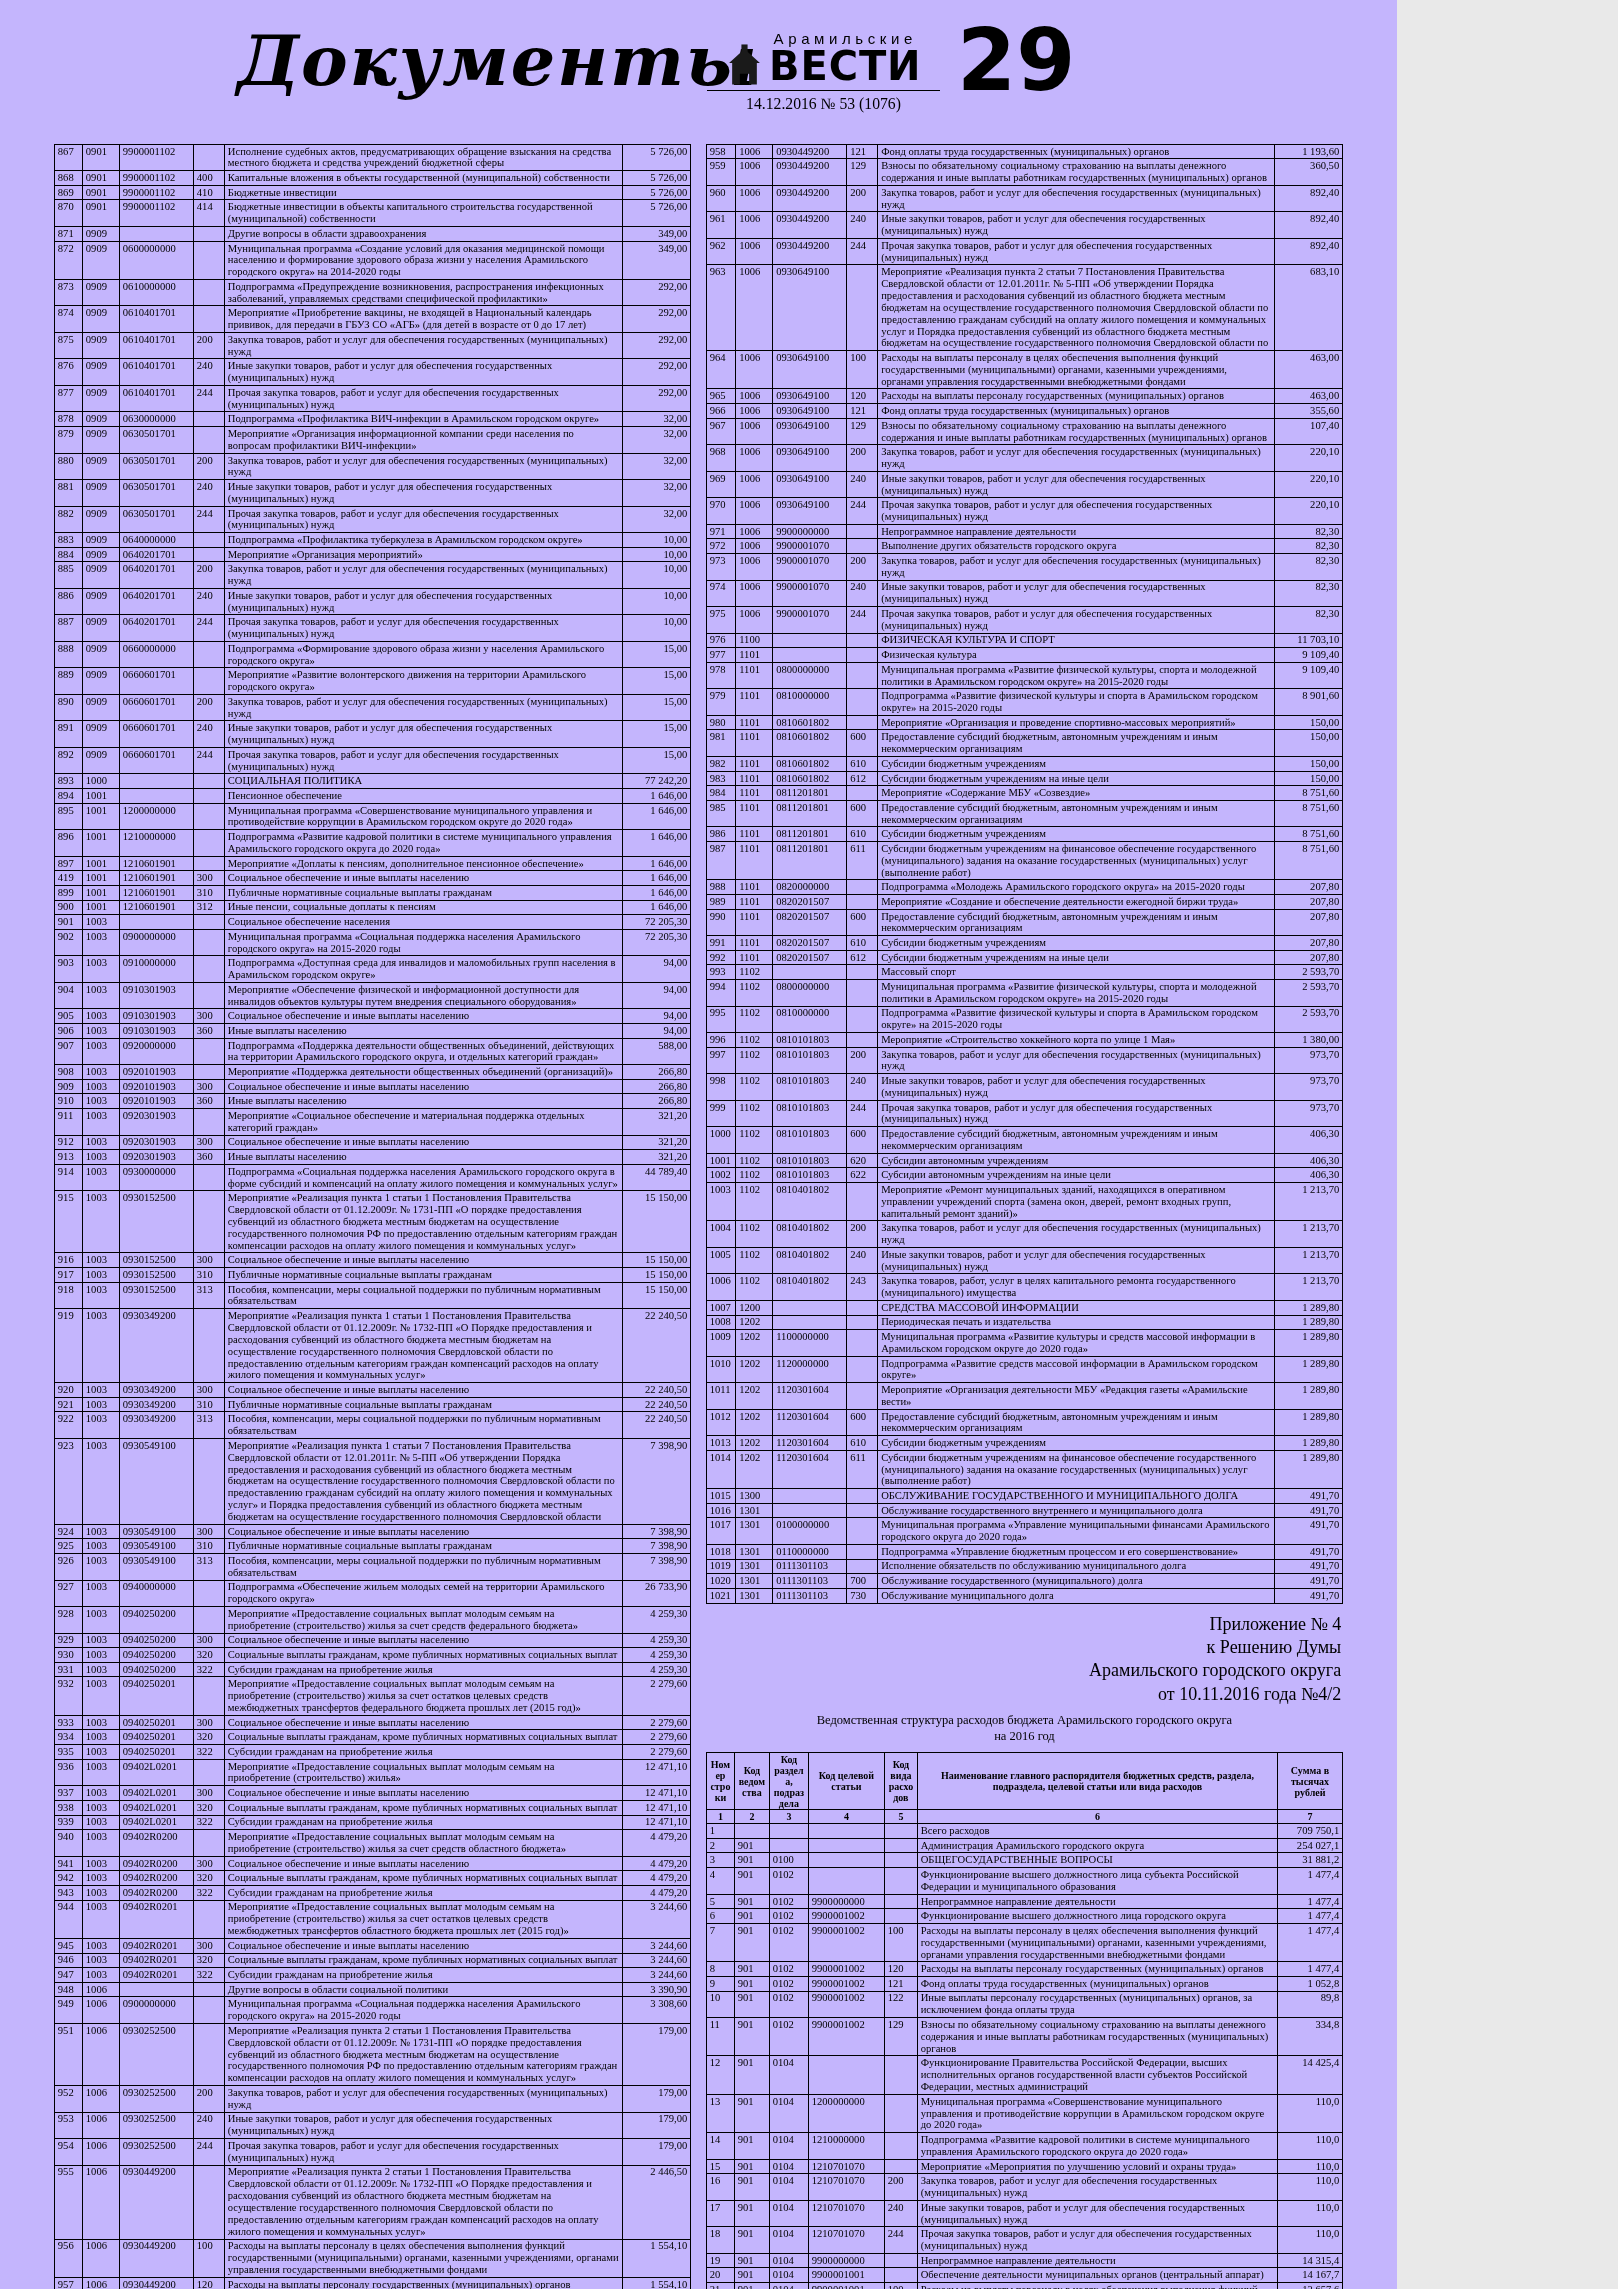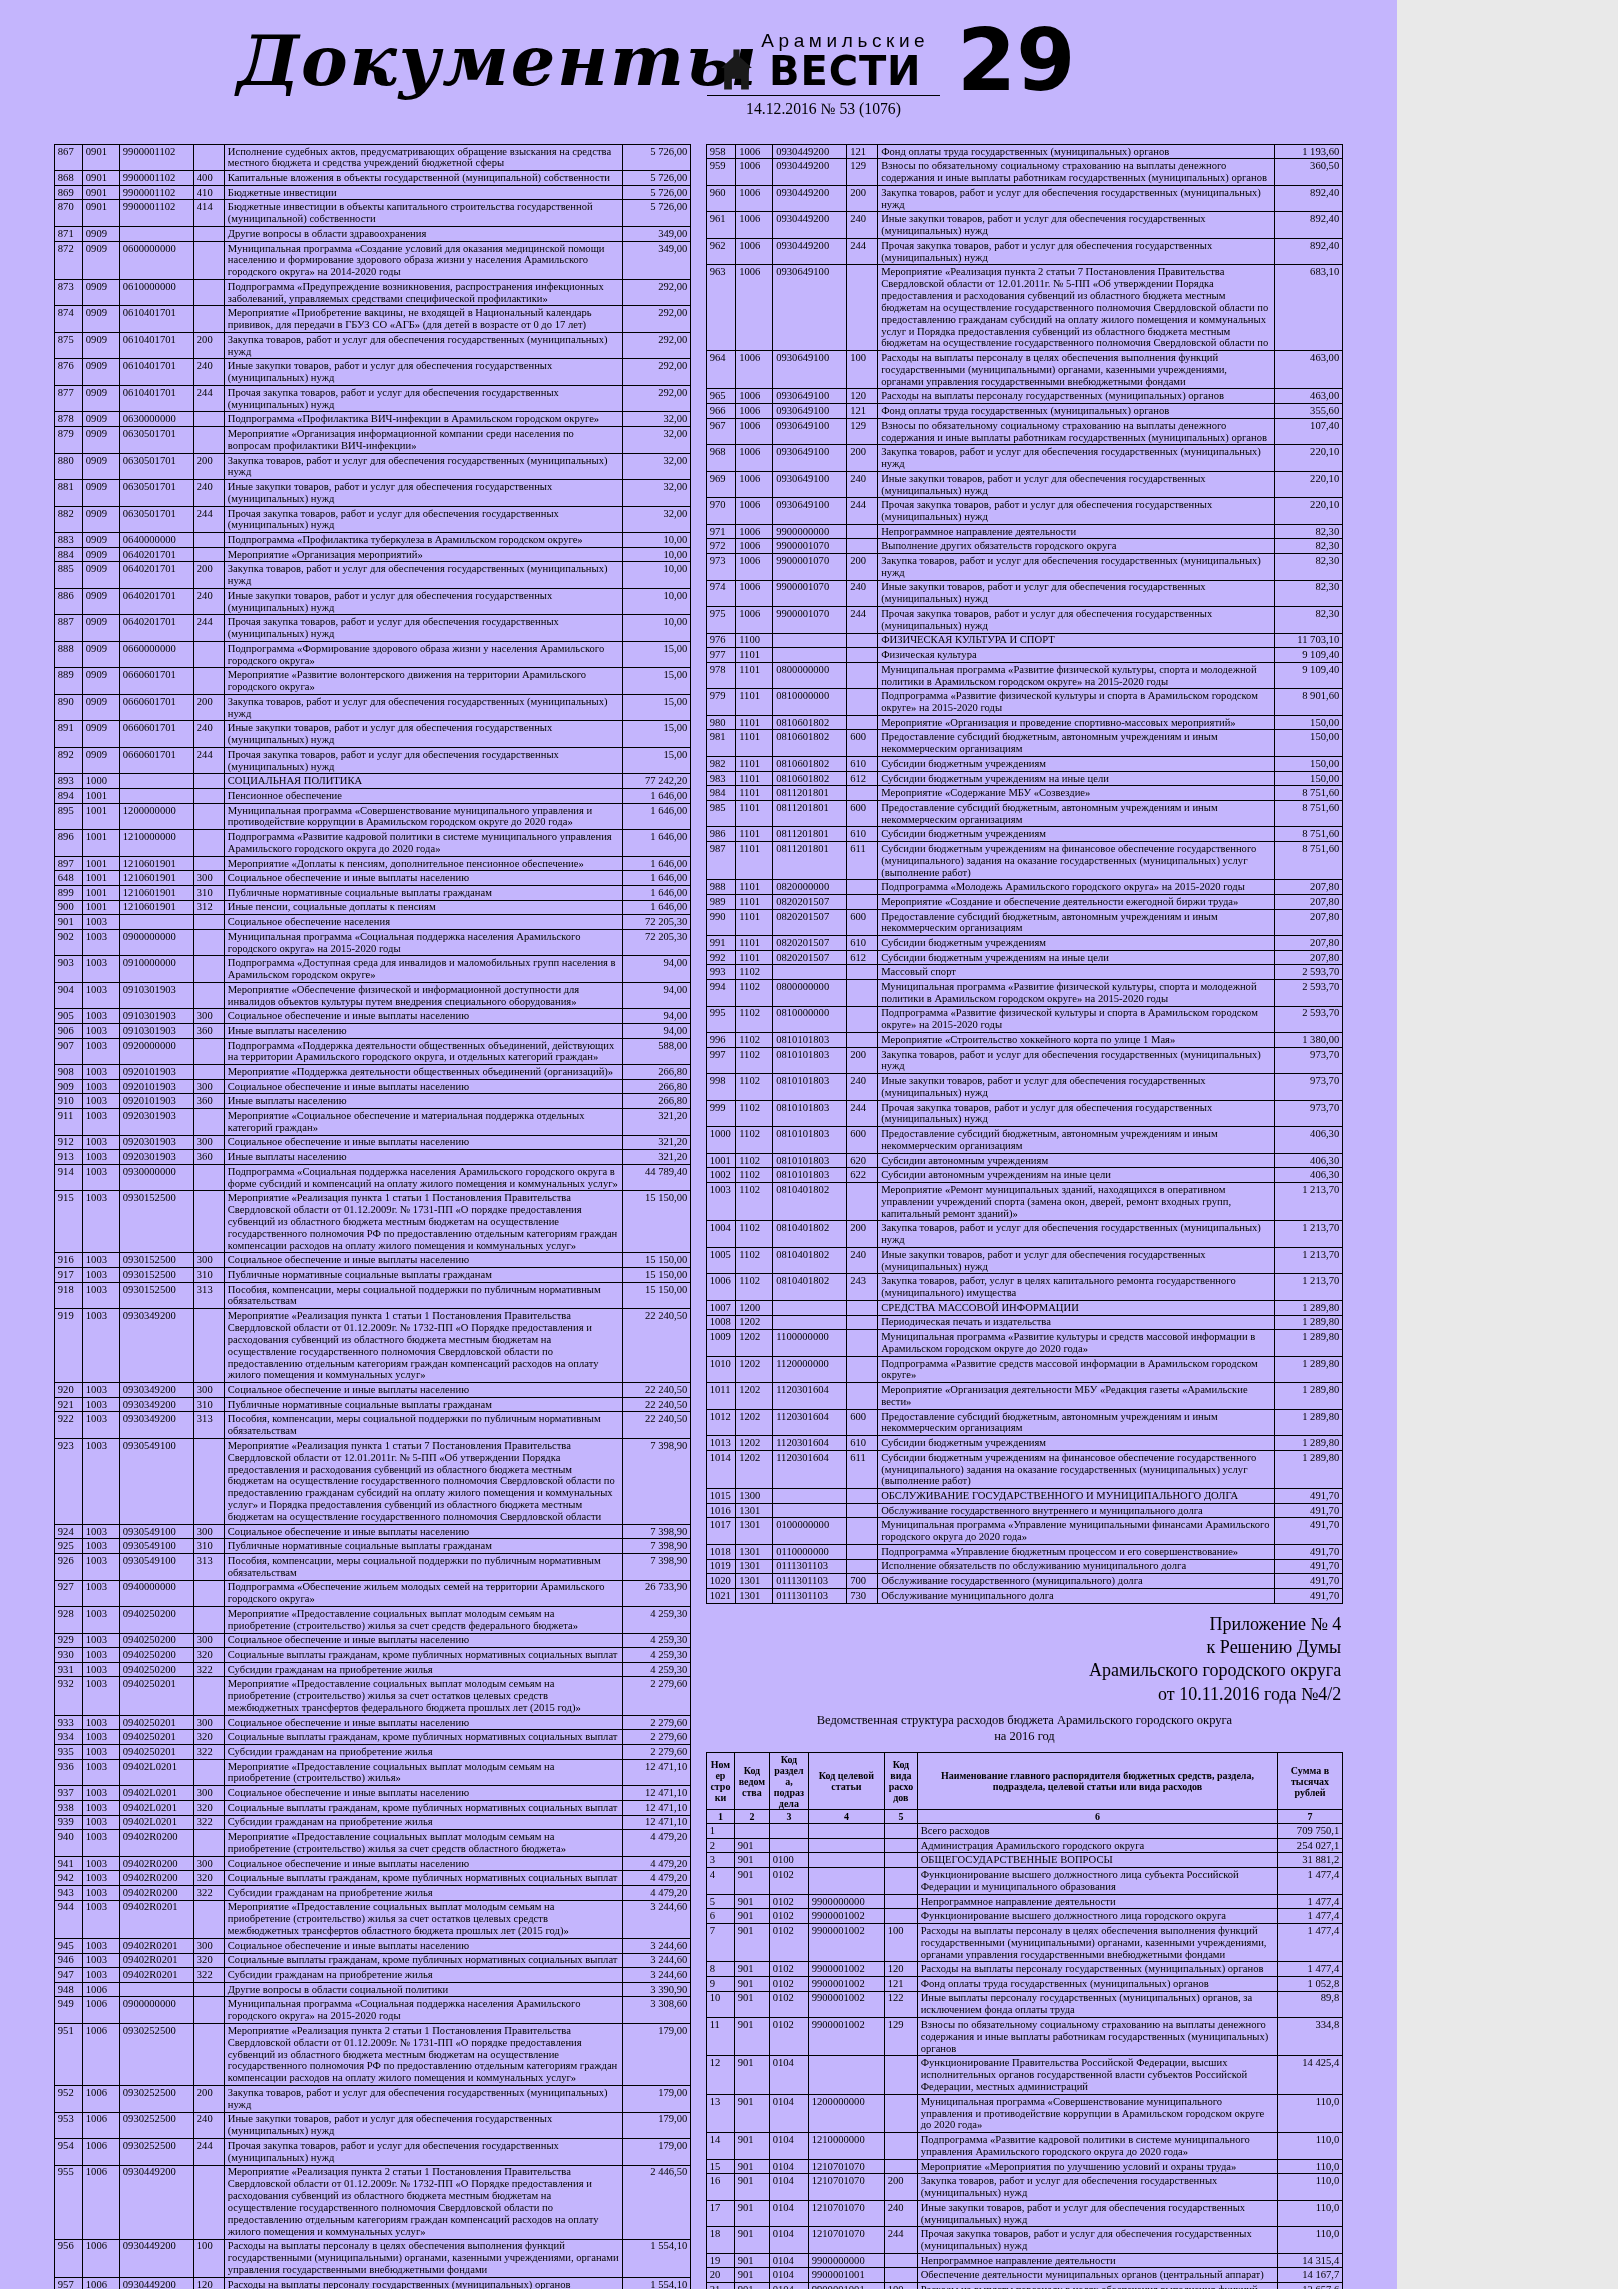--- a/index.html
+++ b/index.html
@@ -8,21 +8,21 @@
   .page{box-sizing:border-box;width:1397px;height:2290px;background:#c4b5fd;
         padding:24px 54px 24px 54px;position:relative;}
   
   header{position:relative;height:116px;}
   .doc-title{position:absolute;left:183px;top:-5.5px;
              font-family:"DejaVu Serif", serif;font-style:italic;font-weight:700;
              font-size:70px;letter-spacing:1.8px;}
   .brand{position:absolute;left:653px;top:5.5px;width:233px;text-align:center;}
   .brand-row{display:flex;align-items:flex-end;justify-content:center;gap:6.5px;}
   .emblem{display:inline-block;line-height:0;}
-  .brand-top{font-family:"Liberation Sans", sans-serif;font-size:19px;
+  .brand-top{font-family:"Liberation Sans", sans-serif;font-size:15px;
              letter-spacing:4.6px;text-align:center;}
   .brand-main{font-family:"DejaVu Sans", sans-serif;font-weight:800;
               font-size:40px;line-height:.95;letter-spacing:0.9px;}
   .date-line{margin-top:5.5px;border-top:1.8px solid #000;padding-top:3.7px;
              font-size:15.7px;text-align:center;}
   .page-number{position:absolute;left:903px;top:-13px;
                font-family:"DejaVu Sans", sans-serif;font-weight:800;font-size:85px;}
   
   .columns{display:flex;gap:14.8px;margin-top:3.7px;}
   .col{flex:1;min-width:0;}
@@ -323,21 +323,21 @@
             </tr>
             <tr>
               <td class="c-num">897</td>
               <td class="c-code">1001</td>
               <td class="c-code">1210601901</td>
               <td class="c-code"></td>
               <td class="c-txt">Мероприятие «Доплаты к пенсиям, дополнительное пенсионное обеспечение»</td>
               <td class="c-sum">1 646,00</td>
             </tr>
             <tr>
-              <td class="c-num">648</td>
+              <td class="c-num">419</td>
               <td class="c-code">1001</td>
               <td class="c-code">1210601901</td>
               <td class="c-code">300</td>
               <td class="c-txt">Социальное обеспечение и иные выплаты населению</td>
               <td class="c-sum">1 646,00</td>
             </tr>
             <tr>
               <td class="c-num">899</td>
               <td class="c-code">1001</td>
               <td class="c-code">1210601901</td>

